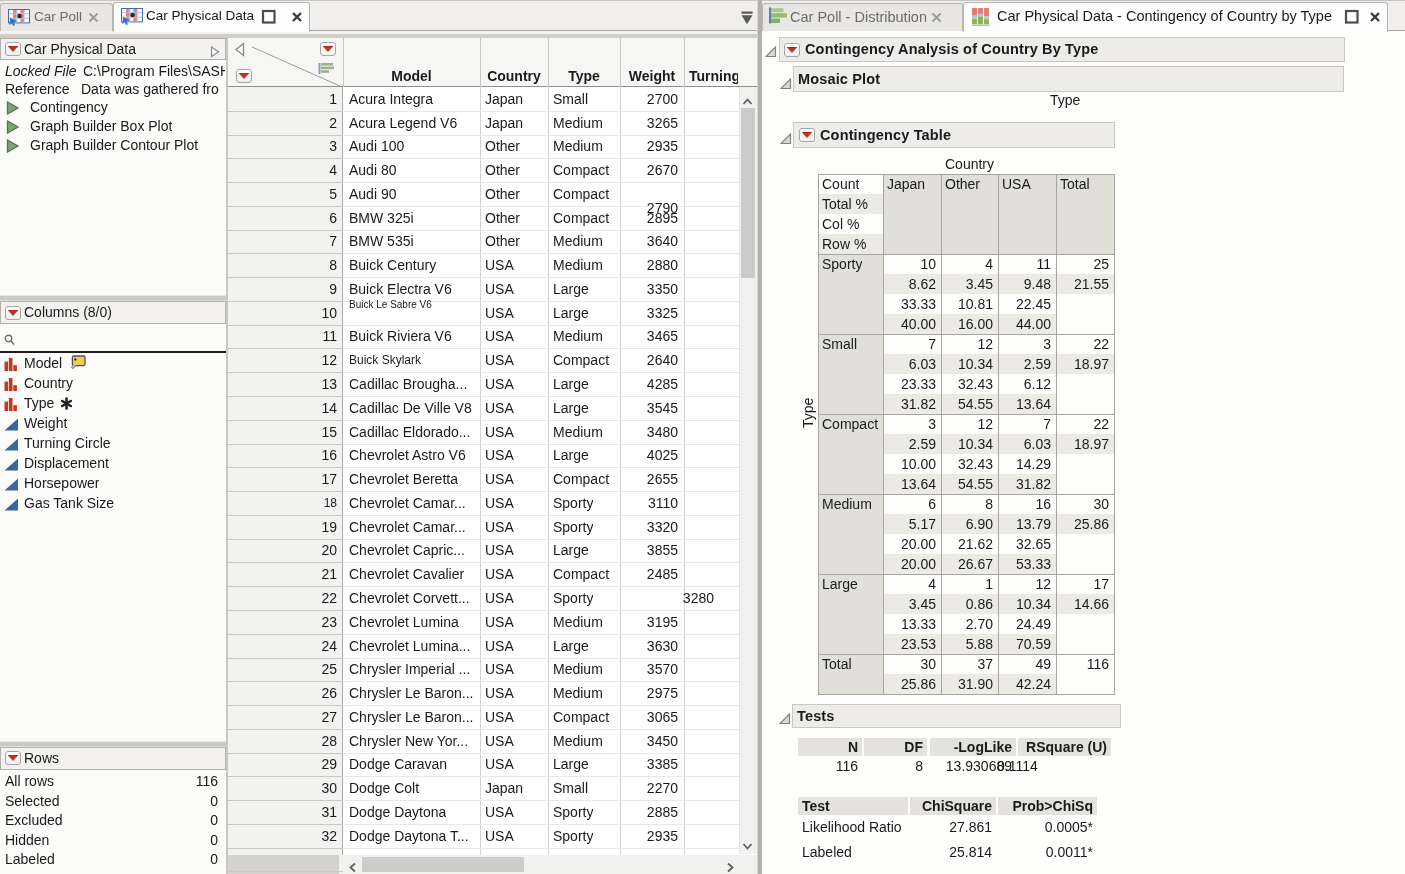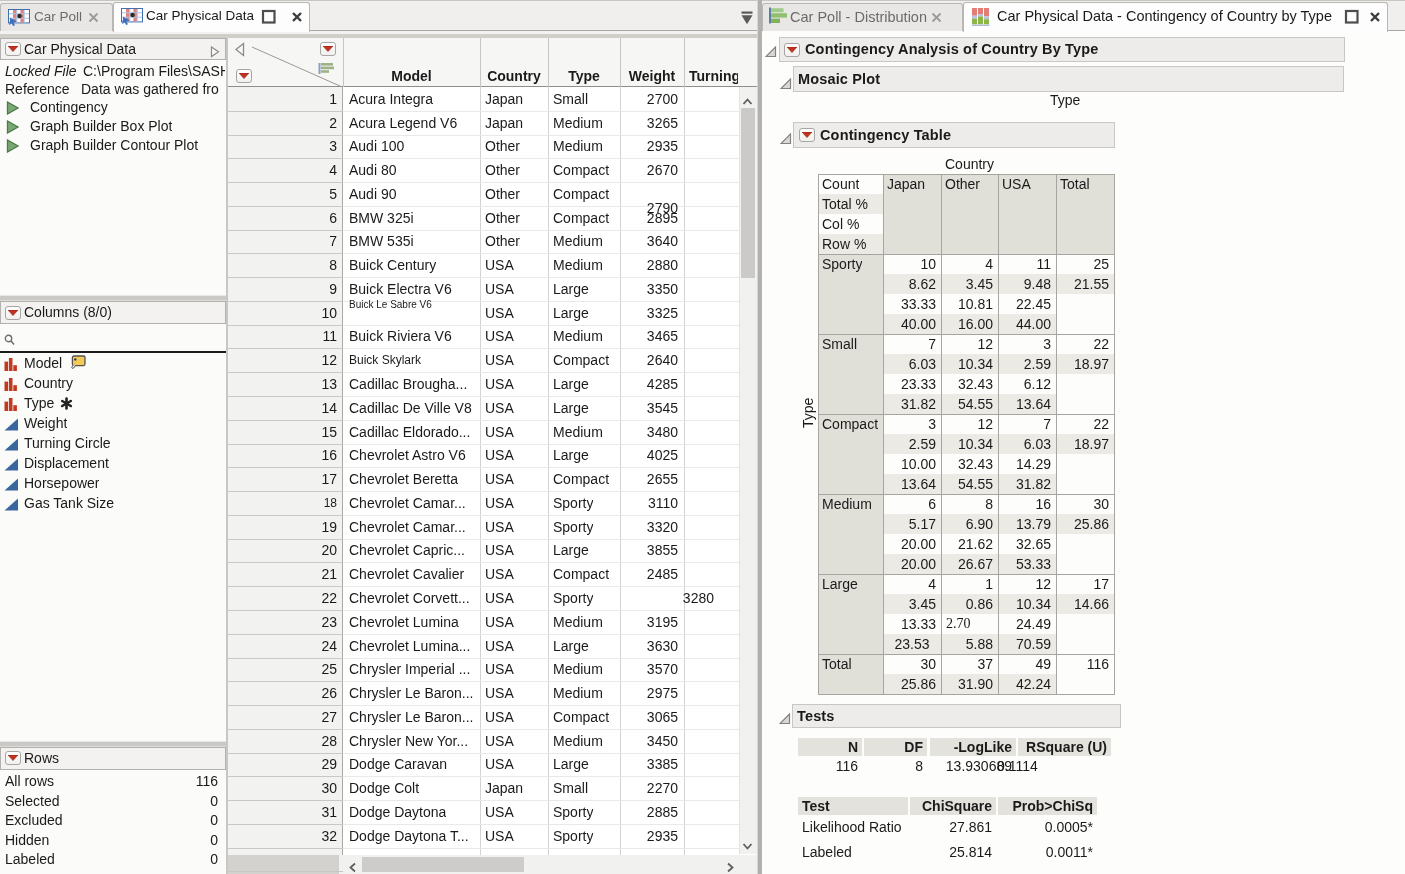--- a/index.html
+++ b/index.html
@@ -619,24 +619,24 @@
 <div class="t" style="left:1061px;top:574.0px;width:48px;height:20px;line-height:20px;text-align:right;font-size:14px;z-index:3;">17</div>
 <div style="left:884px;top:594.0px;width:57px;height:20px;background:#ebeae5;"></div>
 <div class="t" style="left:888px;top:594.0px;width:48px;height:20px;line-height:20px;text-align:right;font-size:14px;z-index:3;">3.45</div>
 <div style="left:942px;top:594.0px;width:56px;height:20px;background:#ebeae5;"></div>
 <div class="t" style="left:946px;top:594.0px;width:47px;height:20px;line-height:20px;text-align:right;font-size:14px;z-index:3;">0.86</div>
 <div style="left:999px;top:594.0px;width:57px;height:20px;background:#ebeae5;"></div>
 <div class="t" style="left:1003px;top:594.0px;width:48px;height:20px;line-height:20px;text-align:right;font-size:14px;z-index:3;">10.34</div>
 <div style="left:1057px;top:594.0px;width:57px;height:20px;background:#ebeae5;"></div>
 <div class="t" style="left:1061px;top:594.0px;width:48px;height:20px;line-height:20px;text-align:right;font-size:14px;z-index:3;">14.66</div>
 <div class="t" style="left:888px;top:614.0px;width:48px;height:20px;line-height:20px;text-align:right;font-size:14px;z-index:3;">13.33</div>
-<div class="t" style="left:946px;top:614.0px;width:47px;height:20px;line-height:20px;text-align:left;font-size:14px;z-index:3;font-family:Liberation Serif, serif;">2.70</div>
+<div class="t" style="left:946px;top:614.0px;width:47px;height:20px;line-height:20px;text-align:right;font-size:14px;z-index:3;">2.70</div>
 <div class="t" style="left:1003px;top:614.0px;width:48px;height:20px;line-height:20px;text-align:right;font-size:14px;z-index:3;">24.49</div>
 <div style="left:884px;top:634.0px;width:57px;height:20px;background:#ebeae5;"></div>
-<div class="t" style="left:888px;top:634.0px;width:48px;height:24px;line-height:20px;text-align:center;font-size:14px;z-index:3;">23.53</div>
+<div class="t" style="left:888px;top:634.0px;width:48px;height:24px;line-height:20px;text-align:right;font-size:14px;z-index:3;">23.53</div>
 <div style="left:942px;top:634.0px;width:56px;height:20px;background:#ebeae5;"></div>
 <div class="t" style="left:946px;top:634.0px;width:47px;height:20px;line-height:20px;text-align:right;font-size:14px;z-index:3;">5.88</div>
 <div style="left:999px;top:634.0px;width:57px;height:20px;background:#ebeae5;"></div>
 <div class="t" style="left:1003px;top:634.0px;width:48px;height:20px;line-height:20px;text-align:right;font-size:14px;z-index:3;">70.59</div>
 <div style="left:818px;top:654.0px;width:65px;height:40px;background:#e0dfd8;"></div>
 <div class="t" style="left:822px;top:654.0px;height:20px;line-height:20px;font-size:14px;z-index:3;">Total</div>
 <div class="t" style="left:888px;top:654.0px;width:48px;height:20px;line-height:20px;text-align:right;font-size:14px;z-index:3;">30</div>
 <div class="t" style="left:946px;top:654.0px;width:47px;height:20px;line-height:20px;text-align:right;font-size:14px;z-index:3;">37</div>
 <div class="t" style="left:1003px;top:654.0px;width:48px;height:20px;line-height:20px;text-align:right;font-size:14px;z-index:3;">49</div>
 <div class="t" style="left:1061px;top:654.0px;width:48px;height:20px;line-height:20px;text-align:right;font-size:14px;z-index:3;">116</div>

